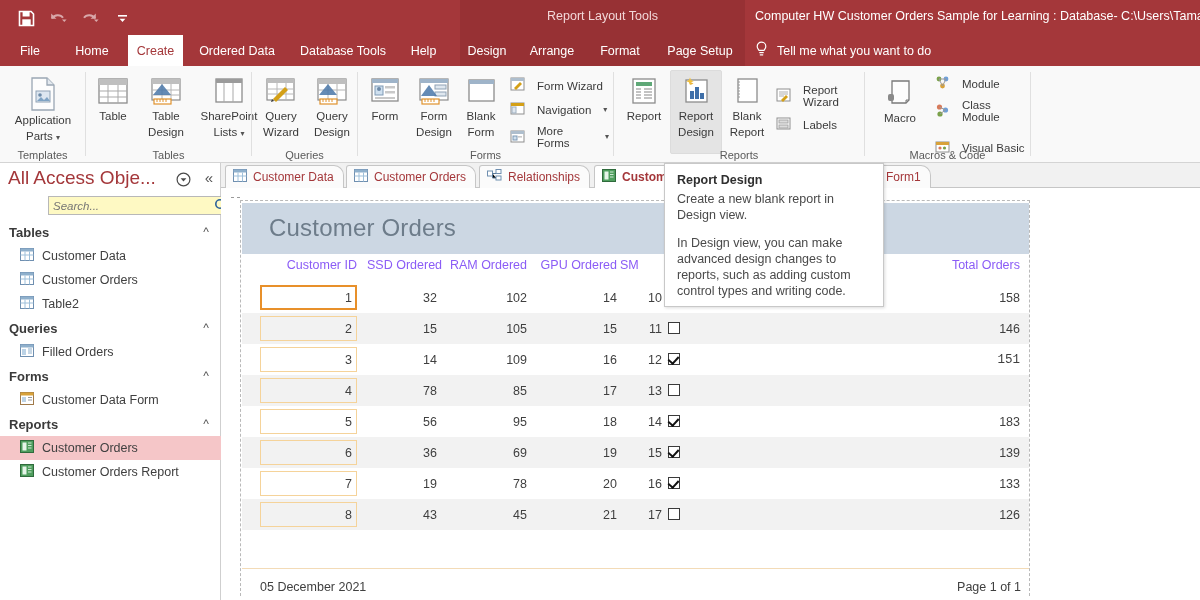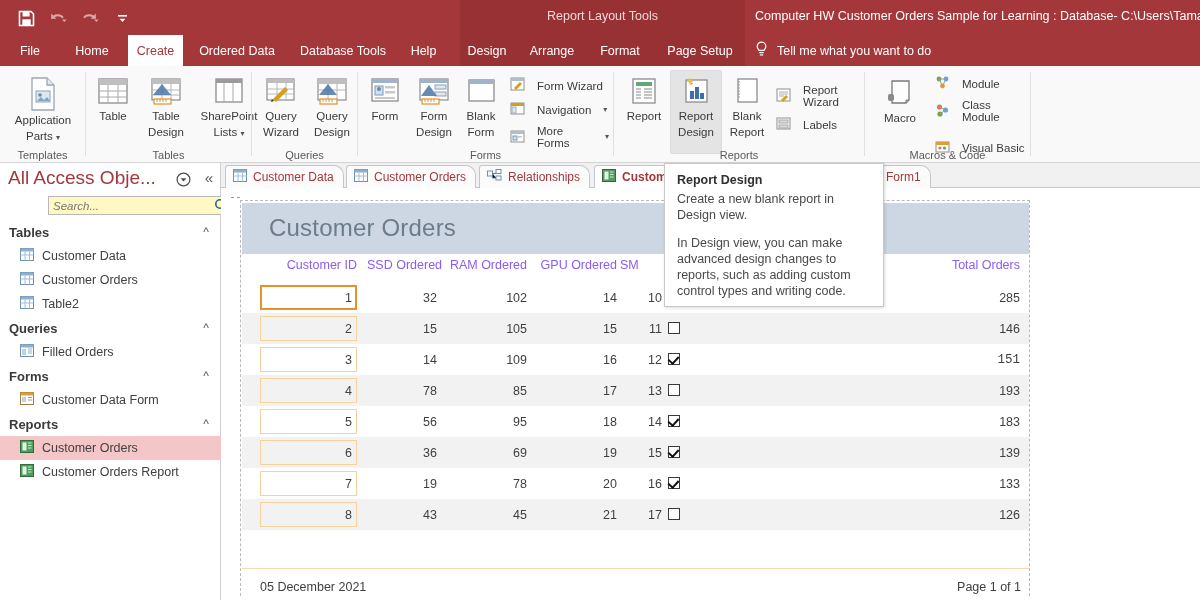--- a/index.html
+++ b/index.html
@@ -728,21 +728,21 @@
       <div class="rows">
 
         <div class="row">
           <div class="idbox focused"></div>
           <div class="cell num" style="left:18px;width:92px;">1</div>
           <div class="cell num" style="left:125px;width:70px;">32</div>
           <div class="cell num" style="left:205px;width:80px;">102</div>
           <div class="cell num" style="left:295px;width:80px;">14</div>
           <div class="cell num" style="left:385px;width:35px;">10</div>
           <div class="chk on" style="left:426px;top:9px;"></div>
-          <div class="cell num" style="left:600px;width:178px;">285</div>
+          <div class="cell num" style="left:600px;width:178px;">158</div>
         </div>
 
         <div class="row alt">
           <div class="idbox"></div>
           <div class="cell num" style="left:18px;width:92px;">2</div>
           <div class="cell num" style="left:125px;width:70px;">15</div>
           <div class="cell num" style="left:205px;width:80px;">105</div>
           <div class="cell num" style="left:295px;width:80px;">15</div>
           <div class="cell num" style="left:385px;width:35px;">11</div>
           <div class="chk" style="left:426px;top:9px;"></div>
@@ -761,21 +761,20 @@
         </div>
 
         <div class="row alt">
           <div class="idbox"></div>
           <div class="cell num" style="left:18px;width:92px;">4</div>
           <div class="cell num" style="left:125px;width:70px;">78</div>
           <div class="cell num" style="left:205px;width:80px;">85</div>
           <div class="cell num" style="left:295px;width:80px;">17</div>
           <div class="cell num" style="left:385px;width:35px;">13</div>
           <div class="chk" style="left:426px;top:9px;"></div>
-          <div class="cell num" style="left:600px;width:178px;">193</div>
         </div>
 
         <div class="row">
           <div class="idbox"></div>
           <div class="cell num" style="left:18px;width:92px;">5</div>
           <div class="cell num" style="left:125px;width:70px;">56</div>
           <div class="cell num" style="left:205px;width:80px;">95</div>
           <div class="cell num" style="left:295px;width:80px;">18</div>
           <div class="cell num" style="left:385px;width:35px;">14</div>
           <div class="chk on" style="left:426px;top:9px;"></div>

